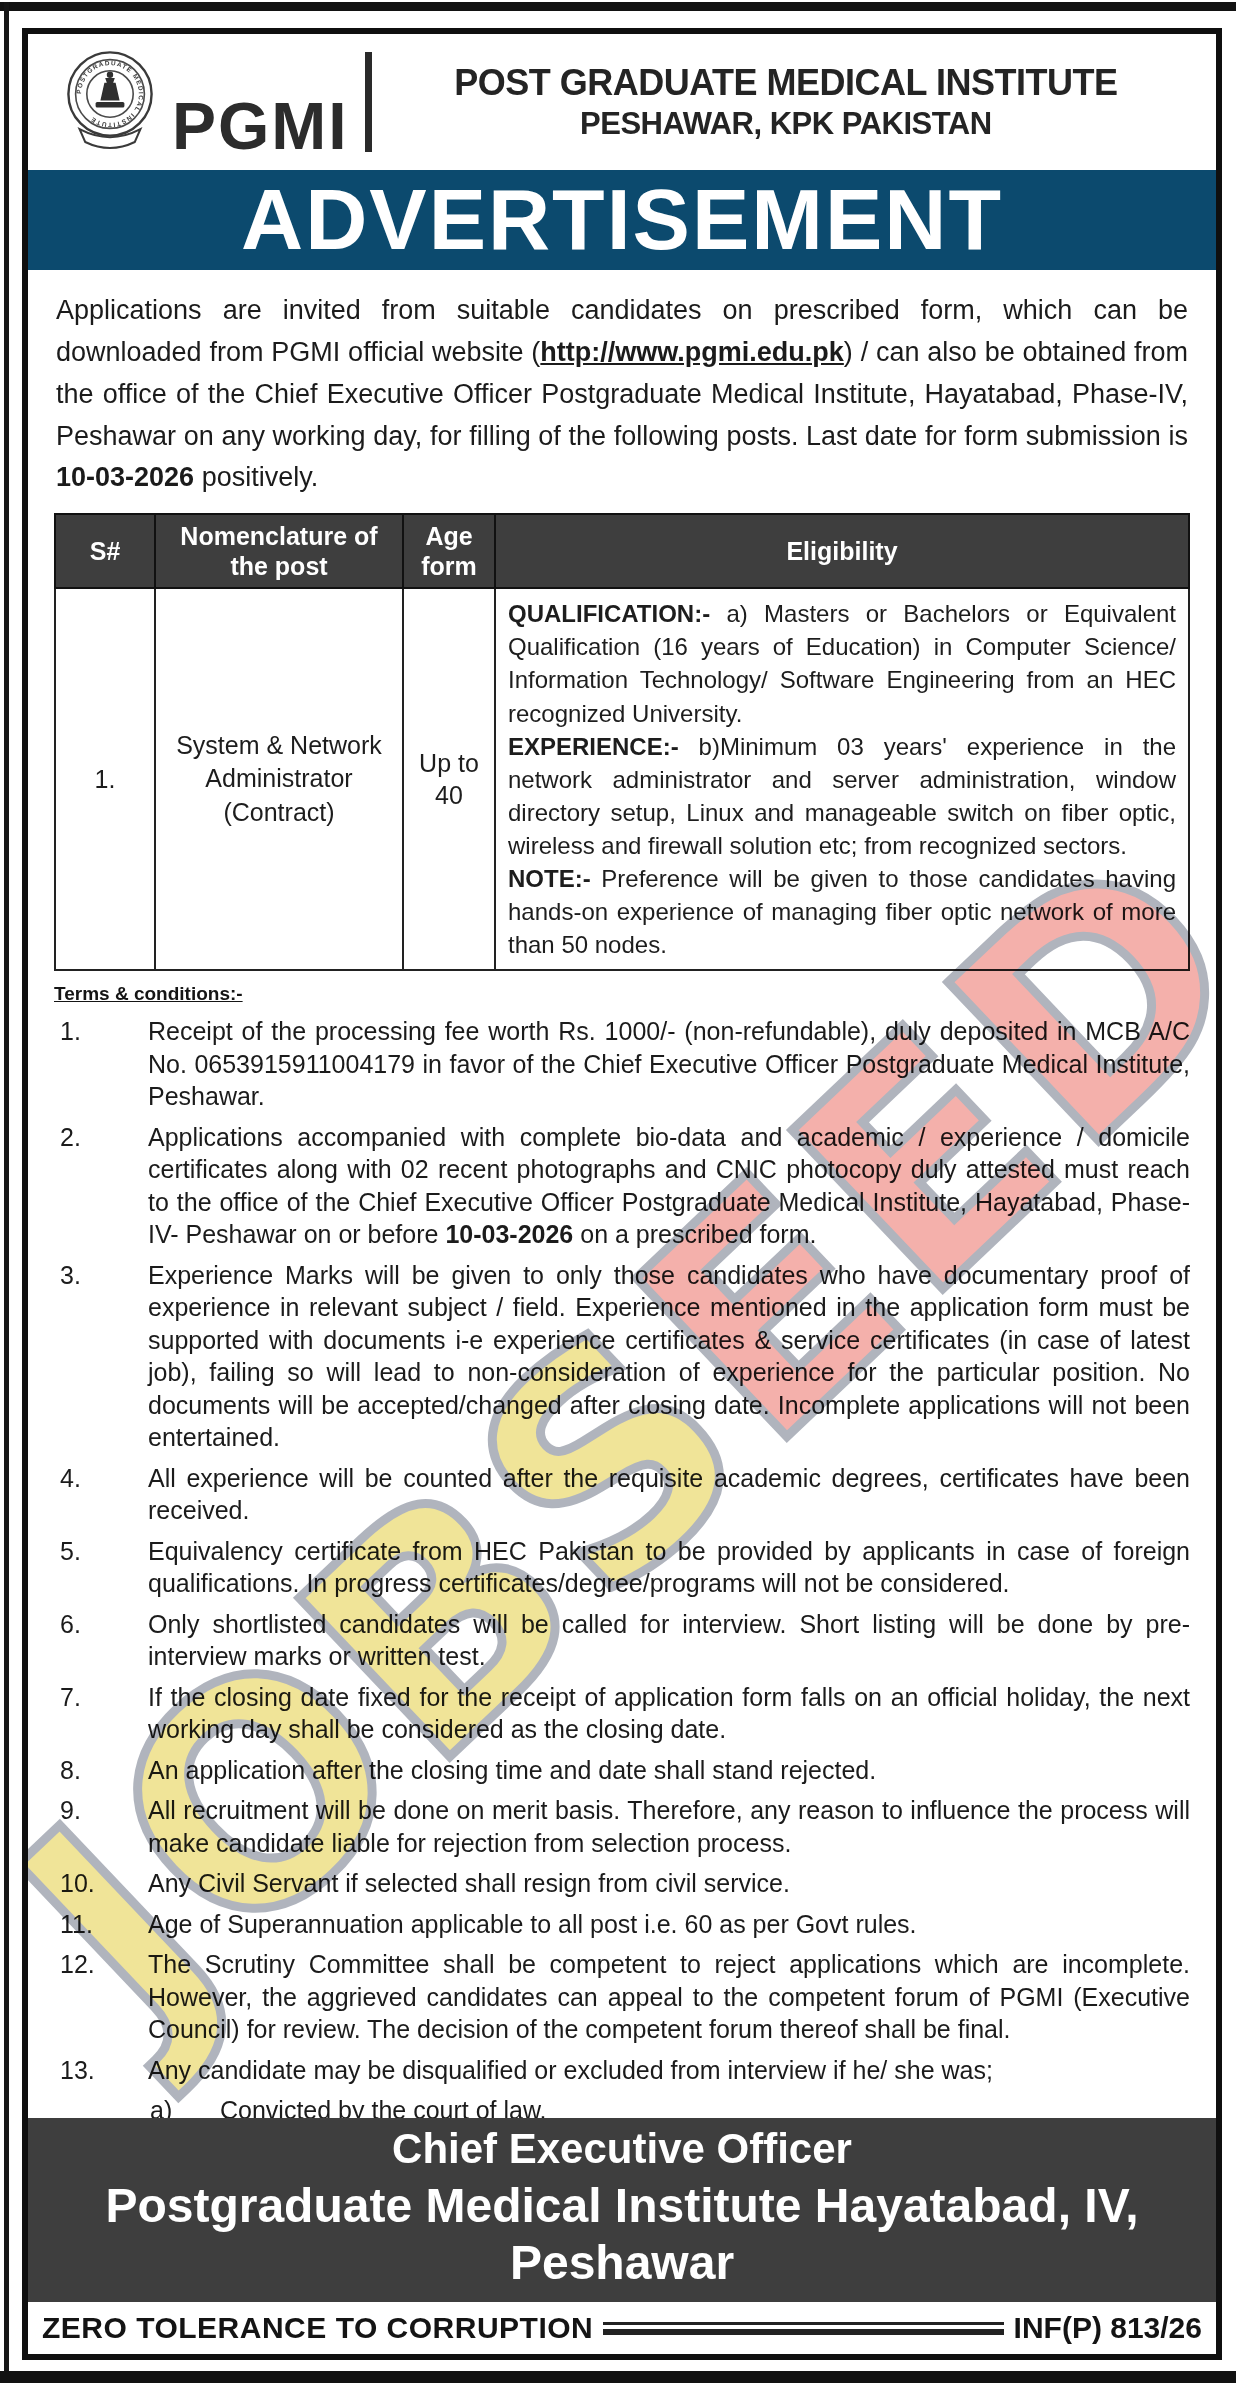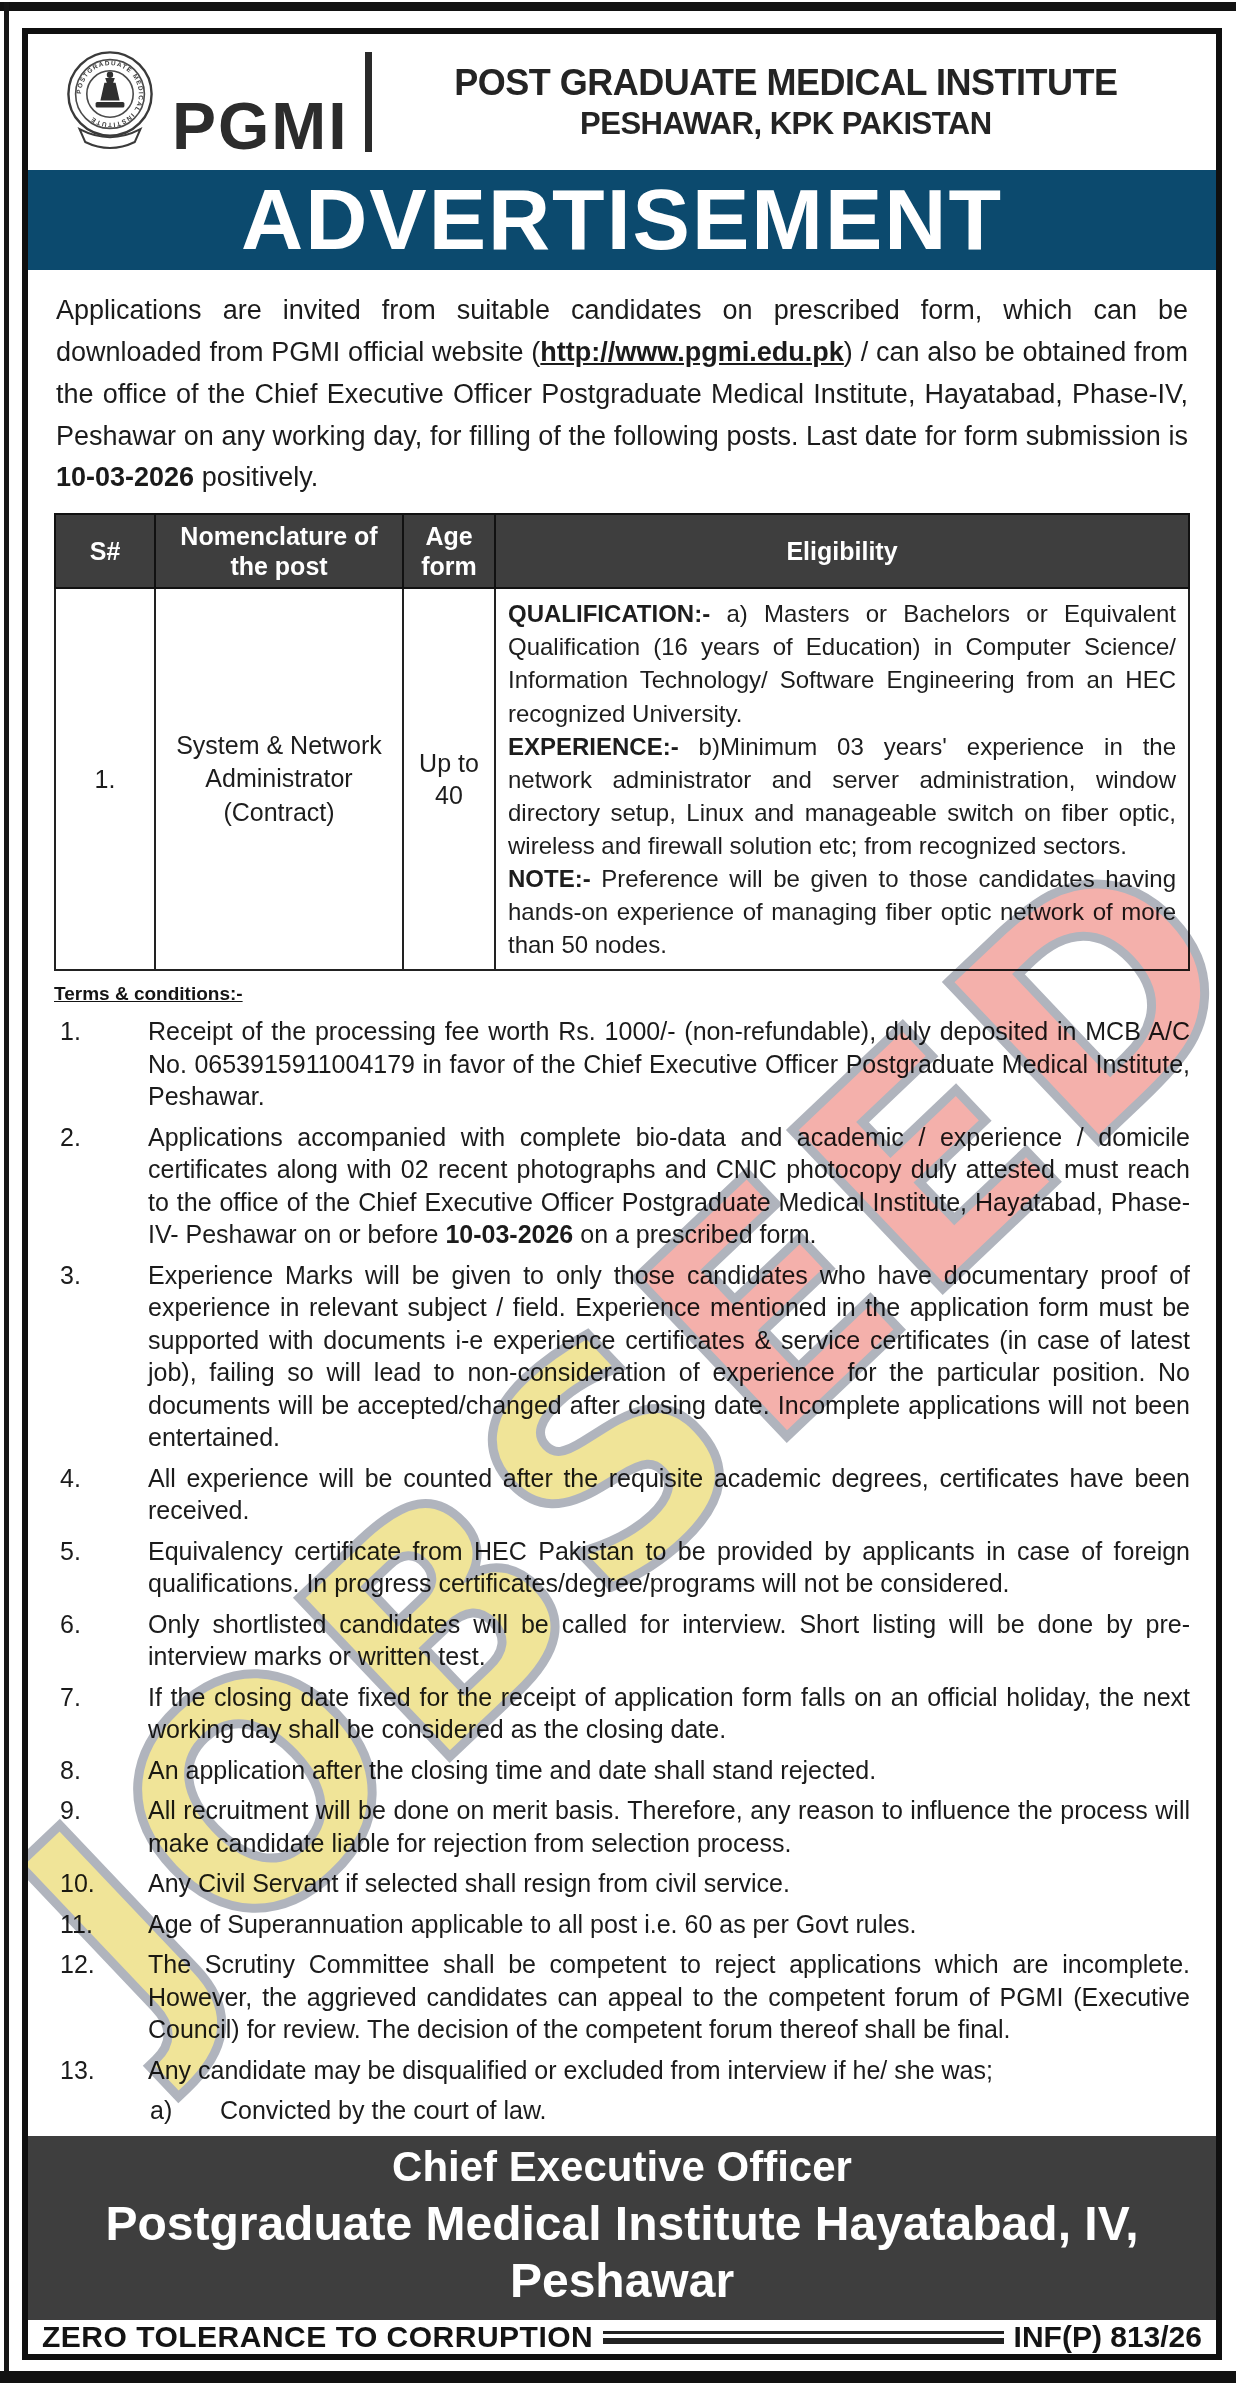--- a/index.html
+++ b/index.html
@@ -50,21 +50,21 @@
   .term-text{ flex:1; text-align:justify; }
   .term-text b { font-weight:bold; }
   .sub-row  { display:flex; font-size:25px; line-height:1.3; margin:0 0 9px 96px; color:#1b1b1b; }
   .sub-no   { flex:0 0 70px; }
   .sub-text { flex:1; }
 
   
   .footer-banner { flex:0 0 auto; background:#3e3e3e; color:#fff; text-align:center; padding:6px 7px 10px; }
   .fb1 { font-size:42px; font-weight:bold; line-height:1.2; }
   .fb2 { font-size:48px; font-weight:bold; line-height:1.2; margin-top:2px; }
-  .strip { flex:0 0 auto; display:flex; align-items:center; background:#fff; padding:0 14px; }
+  .strip { flex:0 0 auto; display:flex; align-items:center; background:#fff; padding:9px 14px; }
   .strip-left  { font-size:30px; font-weight:bold; color:#141414; letter-spacing:0.5px; }
   .strip-lines { flex:1; height:13px; border-top:3px solid #222; border-bottom:3px solid #222;
                  background:linear-gradient(to bottom, transparent 4px, #222 4px, #222 7px, transparent 7px);
                  margin:0 10px; }
   .strip-right { font-size:30px; font-weight:bold; color:#141414; }
 
   
   .watermark { position:absolute; left:-70px; top:1570px; transform:rotate(-43.5deg);
                transform-origin:0 0; font-size:300px; font-weight:bold; letter-spacing:10px;
                white-space:nowrap; pointer-events:none; z-index:9; mix-blend-mode:multiply;

